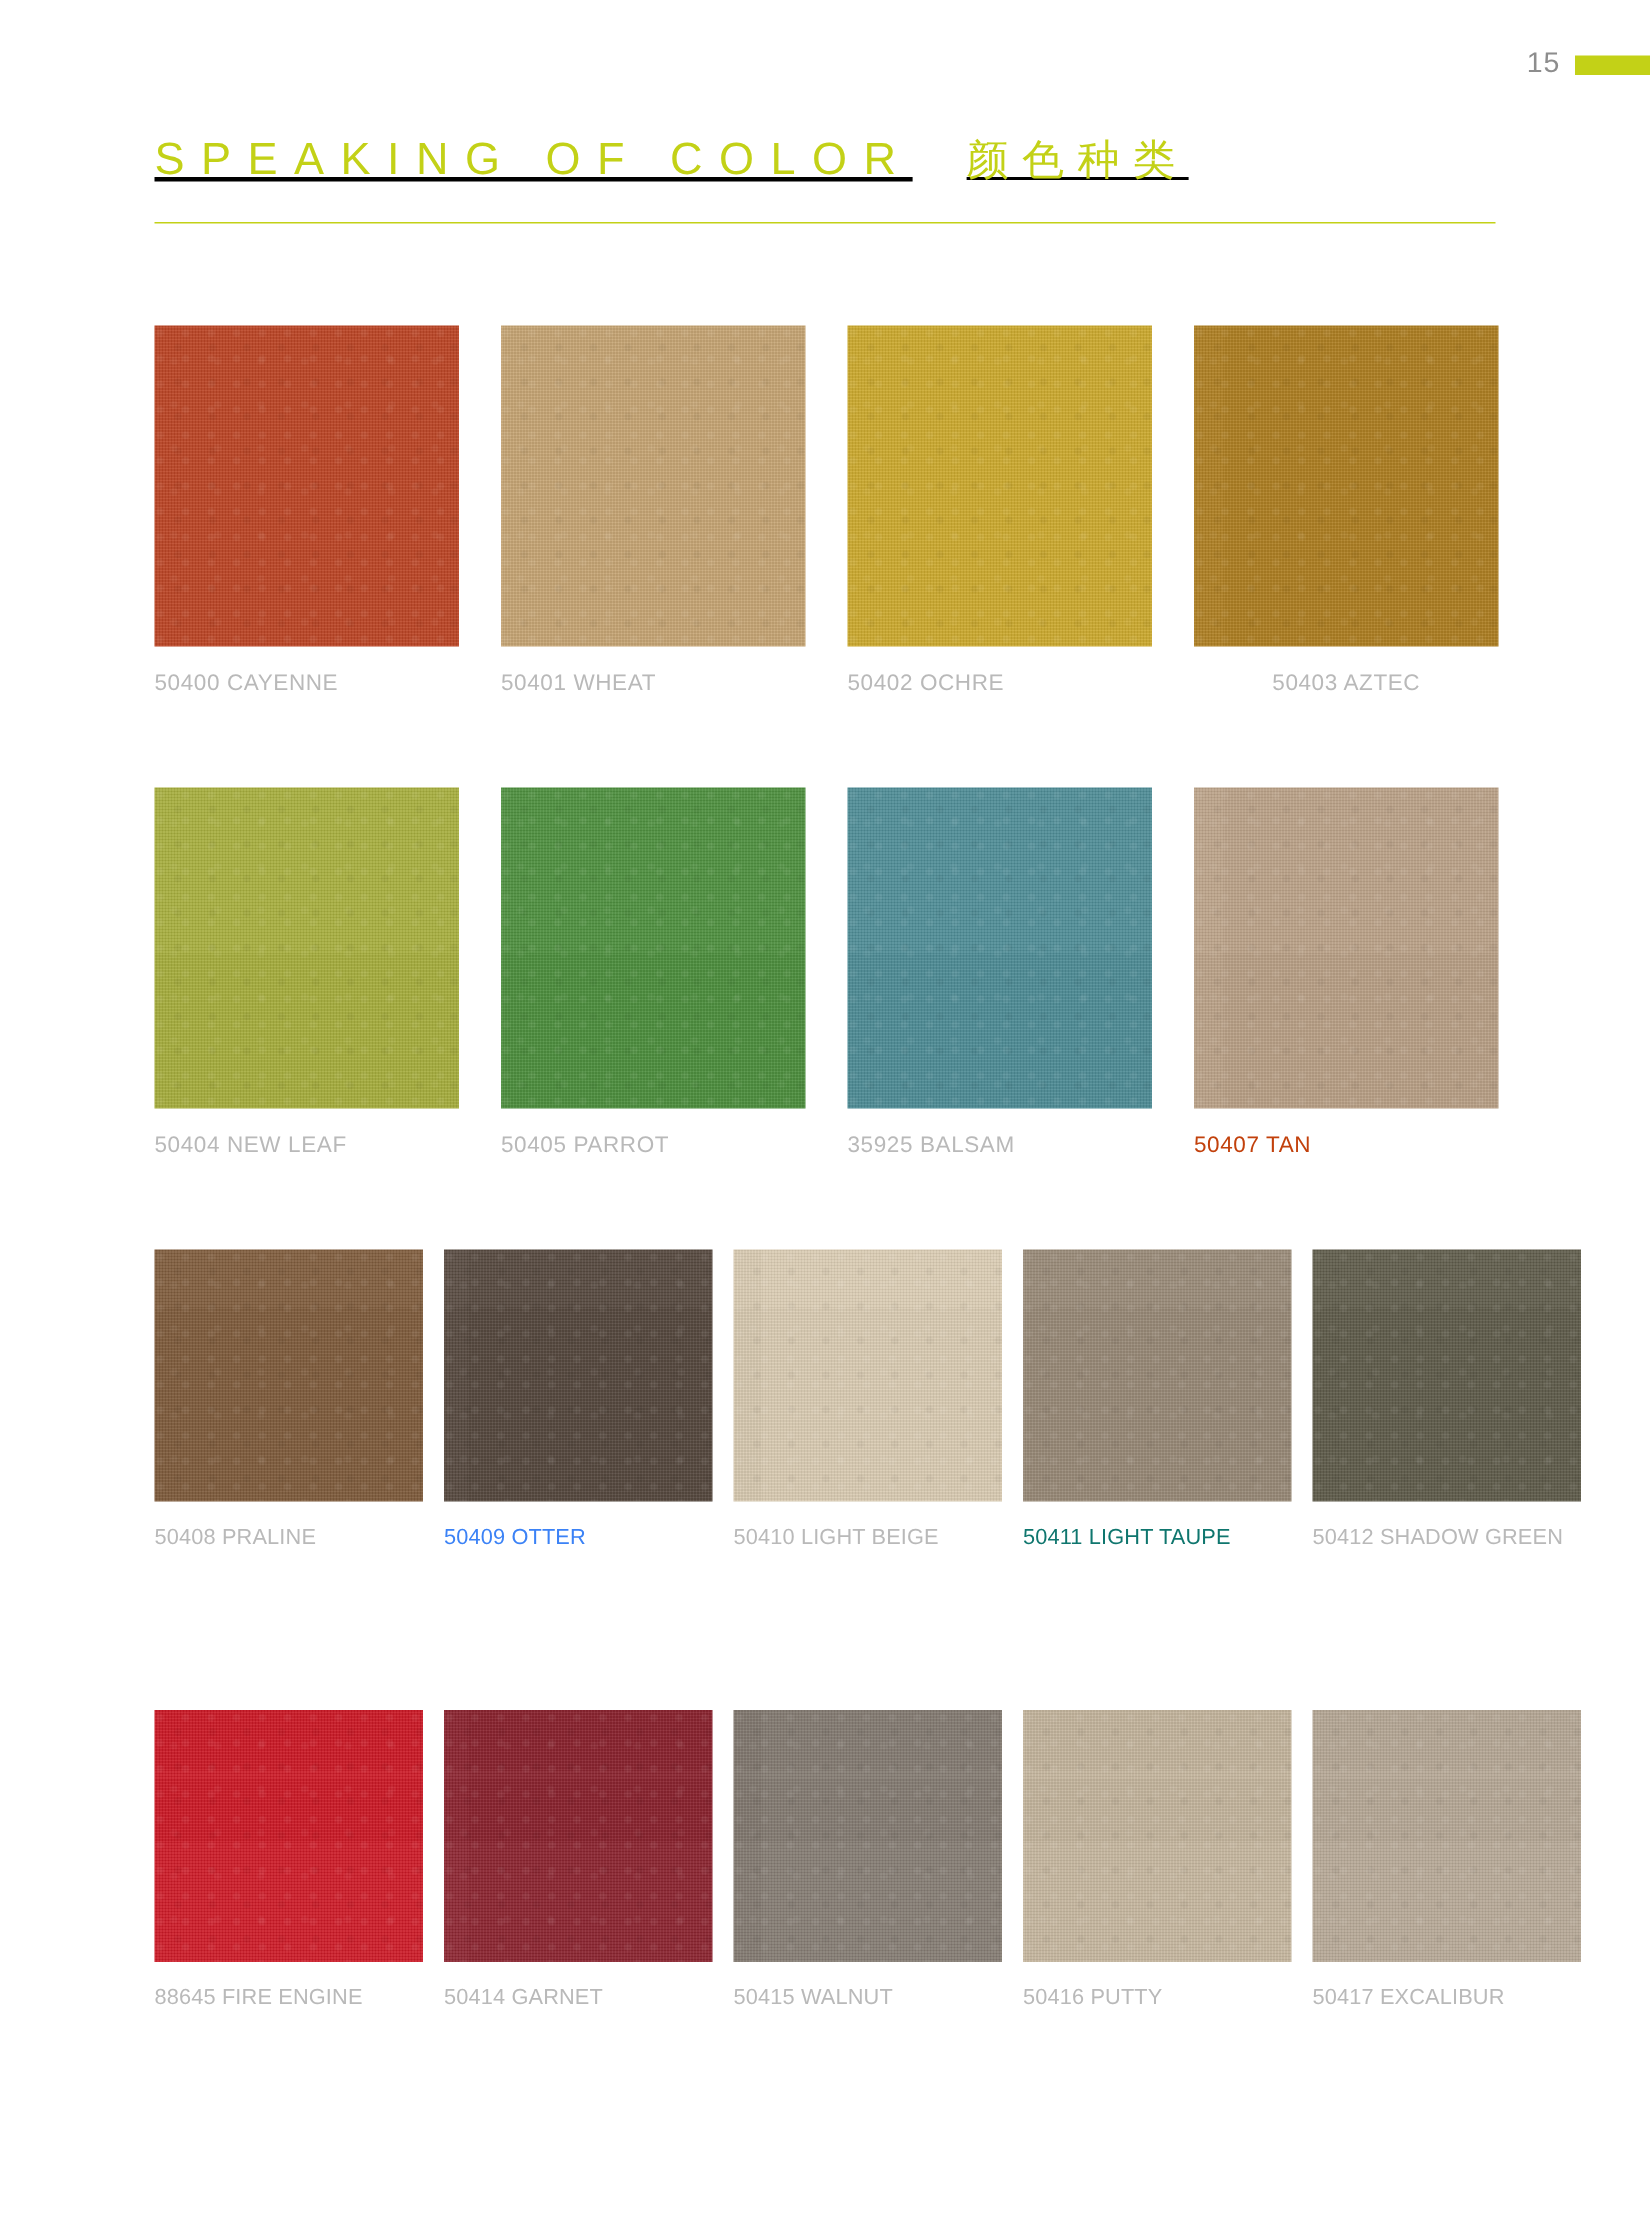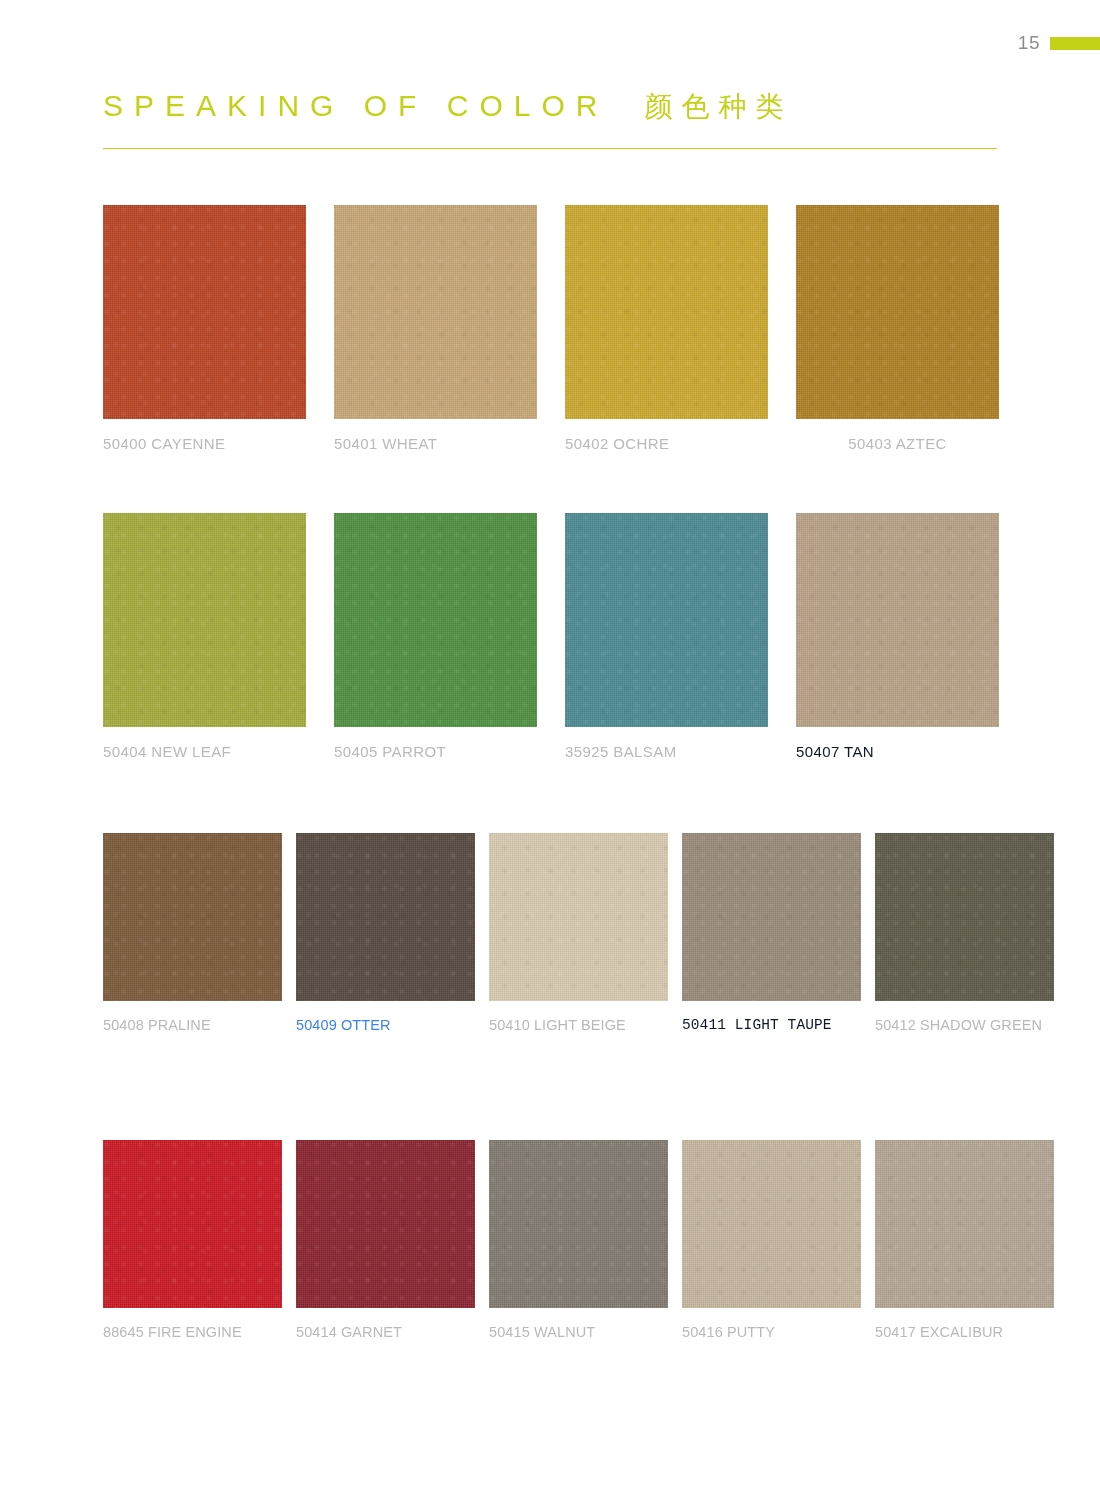--- a/index.html
+++ b/index.html
@@ -34,20 +34,21 @@
     width: 50px;
     height: 13px;
     background: #c3d117;
   }
 
   .header-block {
     position: absolute;
     left: 103px;
     top: 88px;
     width: 894px;
+    text-decoration: underline;
   }
   .title-row {
     display: flex;
     align-items: baseline;
   }
   .title-en {
     font-size: 30px;
     color: #c3d117;
     letter-spacing: 11px;
     font-weight: 400;
@@ -81,21 +82,21 @@
   .row {
     display: flex;
   }
   .row-4col { gap: 28px; }
   .row-5col { gap: 14px; justify-content: space-between; }
 
   .swatch-cell {
     display: flex;
     flex-direction: column;
   }
-  .row-4col .swatch-cell { width: 203px; }
+  .row-4col .swatch-cell { width: 203px; margin-top: 12px; }
   .row-5col .swatch-cell { width: 179px; }
 
   .swatch {
     width: 100%;
     position: relative;
     overflow: hidden;
   }
   .row-4col .swatch { height: 214px; }
   .row-5col .swatch { height: 168px; }
 
@@ -188,42 +189,42 @@
     <div class="swatch-cell">
       <div class="swatch" style="background-color: rgb(79, 145, 64);"></div>
       <div class="swatch-label" style="color: rgb(185, 185, 185);">50405 PARROT</div>
     </div>
     <div class="swatch-cell">
       <div class="swatch" style="background-color: rgb(77, 139, 149);"></div>
       <div class="swatch-label" style="color: rgb(185, 185, 185);">35925 BALSAM</div>
     </div>
     <div class="swatch-cell">
       <div class="swatch" style="background-color: rgb(187, 162, 136);"></div>
-      <div class="swatch-label" style="color: #0f172a;">50407 TAN</div>
+      <div class="swatch-label" style="color: #c2410c;">50407 TAN</div>
     </div>
   </div>
 </div>
 
 <div class="grid grid-row3">
   <div class="row row-5col">
     <div class="swatch-cell">
       <div class="swatch" style="background-color: rgb(126, 91, 59);"></div>
       <div class="swatch-label" style="color: rgb(185, 185, 185);">50408 PRALINE</div>
     </div>
     <div class="swatch-cell">
       <div class="swatch" style="background-color: rgb(87, 74, 64);"></div>
       <div class="swatch-label" style="color: #3b82f6;">50409 OTTER</div>
     </div>
     <div class="swatch-cell">
       <div class="swatch" style="background-color: rgb(217, 203, 178);"></div>
       <div class="swatch-label" style="color: rgb(185, 185, 185);">50410 LIGHT BEIGE</div>
     </div>
     <div class="swatch-cell">
       <div class="swatch" style="background-color: rgb(154, 139, 121);"></div>
-      <div class="swatch-label" style="color: #0f172a; font-family: Liberation Mono, monospace;">50411 LIGHT TAUPE</div>
+      <div class="swatch-label" style="color: #0f766e;">50411 LIGHT TAUPE</div>
     </div>
     <div class="swatch-cell">
       <div class="swatch" style="background-color: rgb(94, 91, 74);"></div>
       <div class="swatch-label" style="color: rgb(185, 185, 185);">50412 SHADOW GREEN</div>
     </div>
   </div>
 </div>
 
 <div class="grid grid-row4">
   <div class="row row-5col">

